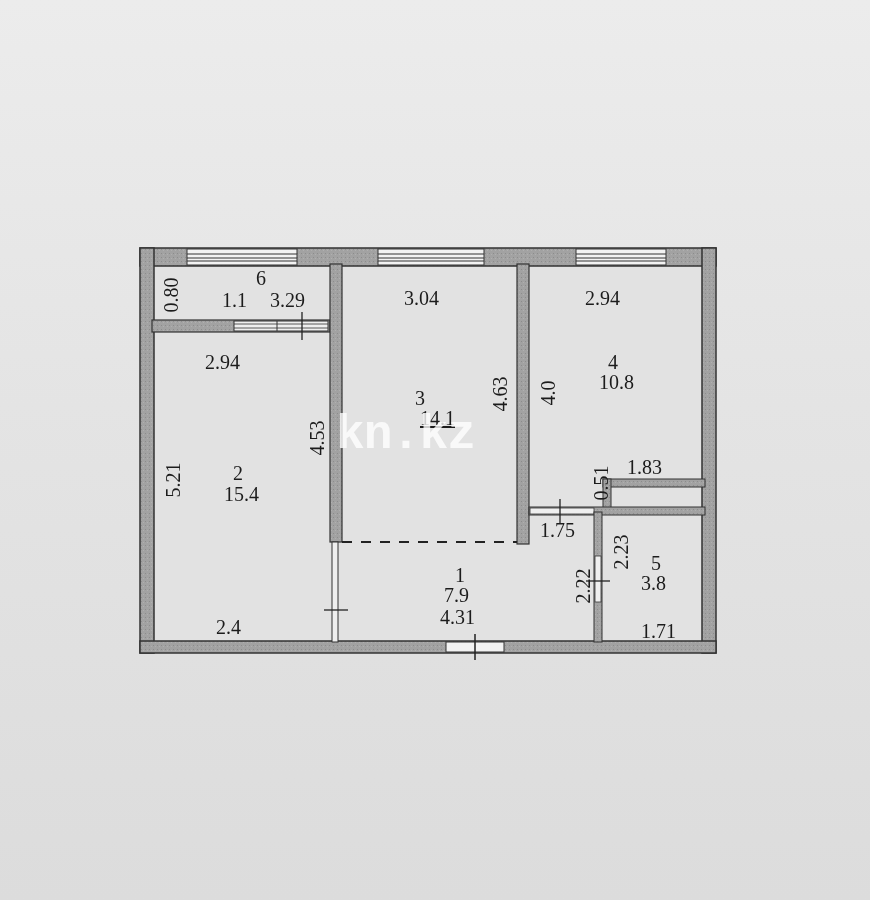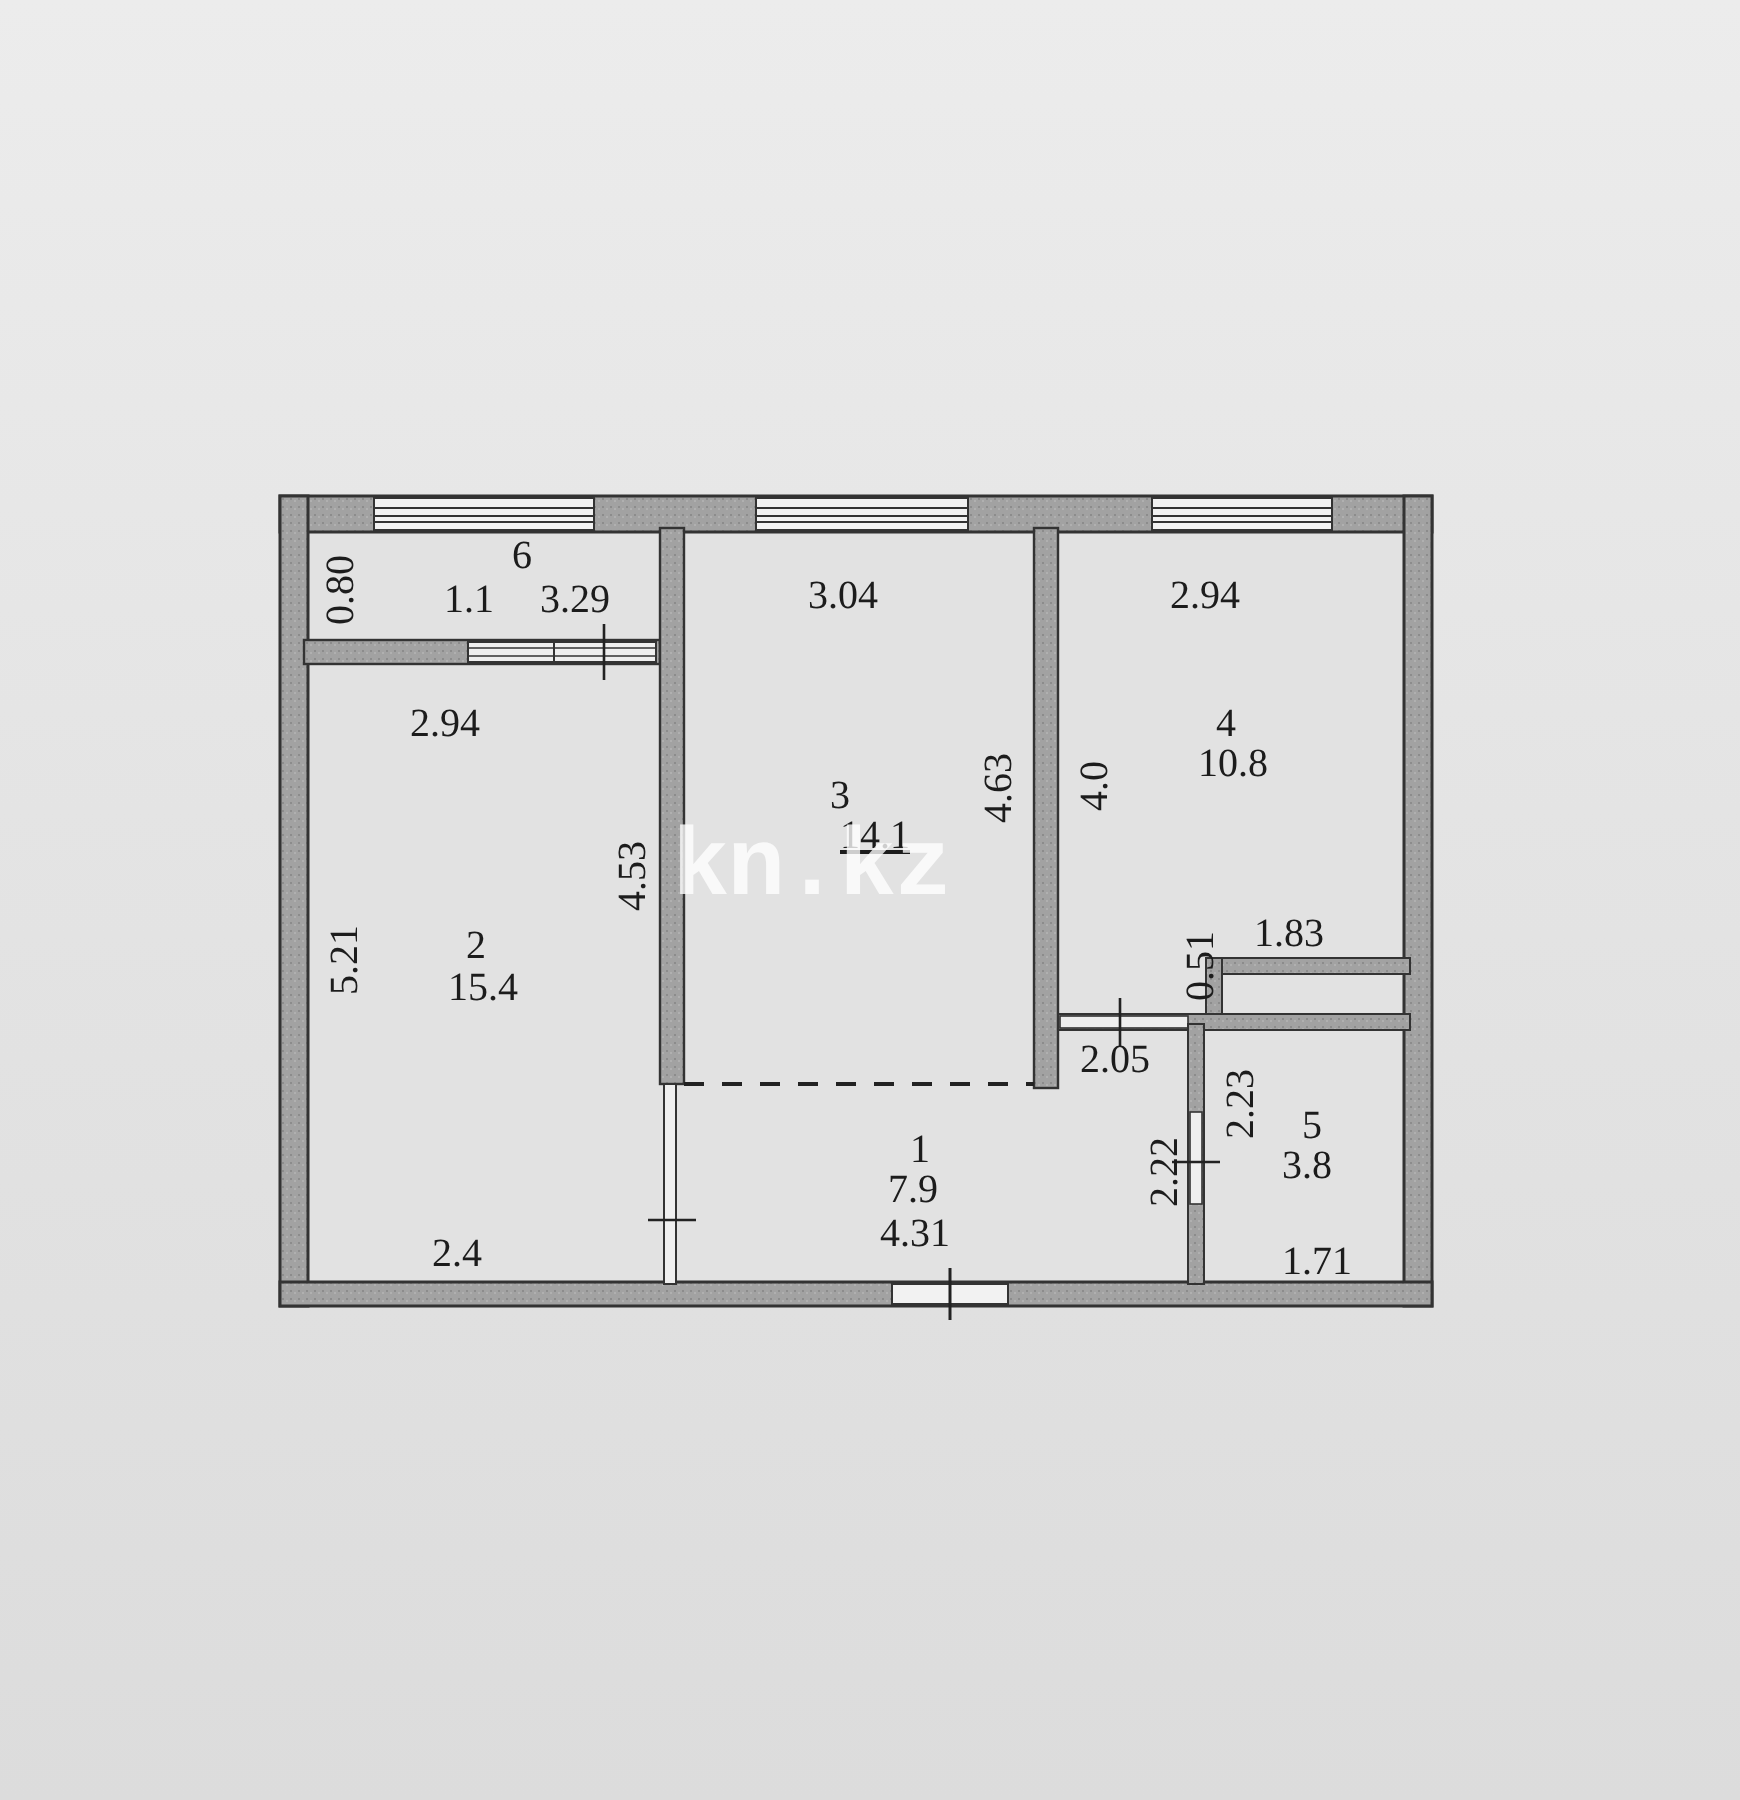--- a/index.html
+++ b/index.html
@@ -124,21 +124,21 @@
   <div class="lbl rot" style="left:482px;top:384px;">4.63</div>
 
   <div class="lbl" style="left:585px;top:288px;">2.94</div>
   <div class="lbl rot" style="left:535px;top:383px;">4.0</div>
   <div class="lbl" style="left:608px;top:352px;">4</div>
   <div class="lbl" style="left:599px;top:372px;">10.8</div>
 
   <div class="lbl" style="left:627px;top:457px;">1.83</div>
   <div class="lbl rot" style="left:583px;top:473px;">0.51</div>
 
-  <div class="lbl" style="left:540px;top:520px;">2.05</div>
+  <div class="lbl" style="left:540px;top:520px;">1.75</div>
   <div class="lbl rot" style="left:565px;top:576px;">2.22</div>
   <div class="lbl" style="left:455px;top:565px;">1</div>
   <div class="lbl" style="left:444px;top:585px;">7.9</div>
   <div class="lbl" style="left:440px;top:607px;">4.31</div>
 
   <div class="lbl rot" style="left:603px;top:542px;">2.23</div>
   <div class="lbl" style="left:651px;top:553px;">5</div>
   <div class="lbl" style="left:641px;top:573px;">3.8</div>
   <div class="lbl" style="left:630px;top:621px;margin-left:11px;">1.71</div>
 

